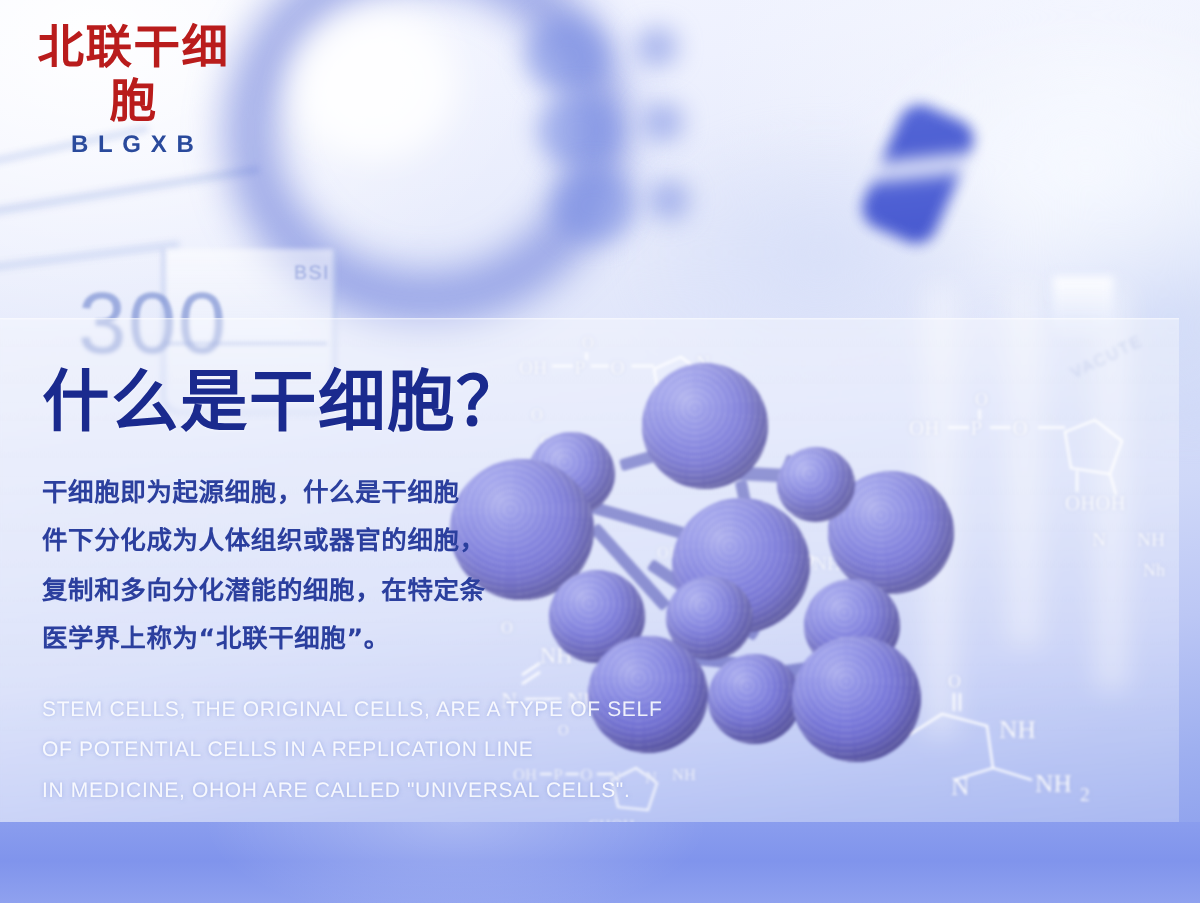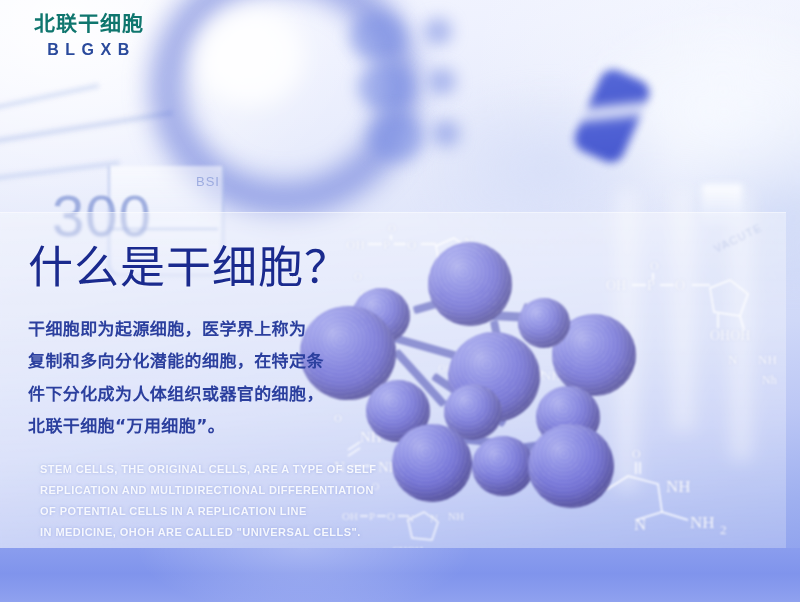--- a/index.html
+++ b/index.html
@@ -151,47 +151,47 @@
     background:linear-gradient(180deg,#8a9dee 0%,#8094ec 48%,#8fa1ef 100%);
   }
   .bottom-band::before{
     content:"";position:absolute;left:0;top:0;width:100%;height:100%;
     background:radial-gradient(ellipse 30% 180% at 38% 0%, rgba(255,255,255,.28), rgba(255,255,255,0) 70%);
   }
 
   
   .logo{position:absolute;left:24px;top:14px;z-index:9;text-align:center;width:130px;}
   .logo-cn{
-    font-family:Liberation Mono, monospace;
-    font-size:21px;font-weight:700;color:#0f766e;letter-spacing:1px;line-height:1.15;
+    font-family:Liberation Sans, sans-serif;
+    font-size:31px;font-weight:700;color:#b91c1c;letter-spacing:1px;line-height:1.15;
   }
   .logo-en{
     font-family:"Liberation Sans",sans-serif;
     font-size:16px;font-weight:700;color:#2a4a9c;letter-spacing:6.5px;
     margin-top:3px;padding-left:5px;text-align:center;
   }
 
   
   .content{position:absolute;left:28px;top:244px;width:360px;z-index:8;}
   .headline{
     font-family:"DejaVu Sans","Liberation Sans",sans-serif;
-    font-size:45px;font-weight:400;color:#1a2a8e;letter-spacing:1px;
+    font-size:45px;font-weight:700;color:#1a2a8e;letter-spacing:1px;
     line-height:1.08;margin:0 0 20px 0;
     text-shadow:0 1px 2px rgba(255,255,255,.45);
   }
   .body-cn{
     font-family:"DejaVu Sans","Liberation Sans",sans-serif;
     font-size:17px;font-weight:700;color:#2b3f9e;line-height:1.92;
     letter-spacing:.4px;margin:0 0 16px 0;width:312px;
   }
   .body-cn div{white-space:nowrap;}
   .body-en{
     font-family:"Liberation Sans",sans-serif;
-    font-size:11px;font-weight:700;color:rgba(255,255,255,.88);
-    letter-spacing:.45px;line-height:1.92;margin:12px;
+    font-size:14px;font-weight:400;color:rgba(255,255,255,.88);
+    letter-spacing:.45px;line-height:1.92;margin:0;
     text-shadow:0 0 3px rgba(120,140,215,.55);
   }
   .body-en div{white-space:nowrap;}
 
   .watermark{
     position:absolute;right:10px;bottom:8px;z-index:9;
     font-family:"Liberation Sans",sans-serif;font-size:9px;letter-spacing:.6px;
     color:rgba(255,255,255,.30);
   }
 </style>
@@ -381,29 +381,28 @@
 
   <div class="logo">
     <div class="logo-cn">北联干细胞</div>
     <div class="logo-en">BLGXB</div>
   </div>
 
   <div class="content">
     <h1 class="headline">什么是干细胞？</h1>
 
     <div class="body-cn">
-      <div>干细胞即为起源细胞，医学界上称为</div>
+      <div>干细胞即为起源细胞，什么是干细胞</div>
+      <div>件下分化成为人体组织或器官的细胞，</div>
       <div>复制和多向分化潜能的细胞，在特定条</div>
-      <div>件下分化成为人体组织或器官的细胞，</div>
-      <div>北联干细胞“万用细胞”。</div>
+      <div>医学界上称为“北联干细胞”。</div>
     </div>
 
     <div class="body-en">
       <div>STEM CELLS, THE ORIGINAL CELLS, ARE A TYPE OF SELF</div>
-      <div>REPLICATION AND MULTIDIRECTIONAL DIFFERENTIATION</div>
       <div>OF POTENTIAL CELLS IN A REPLICATION LINE</div>
       <div>IN MEDICINE, OHOH ARE CALLED "UNIVERSAL CELLS".</div>
     </div>
   </div>
 
   <div class="watermark"></div>
 
 </div>
 
 </body></html>

